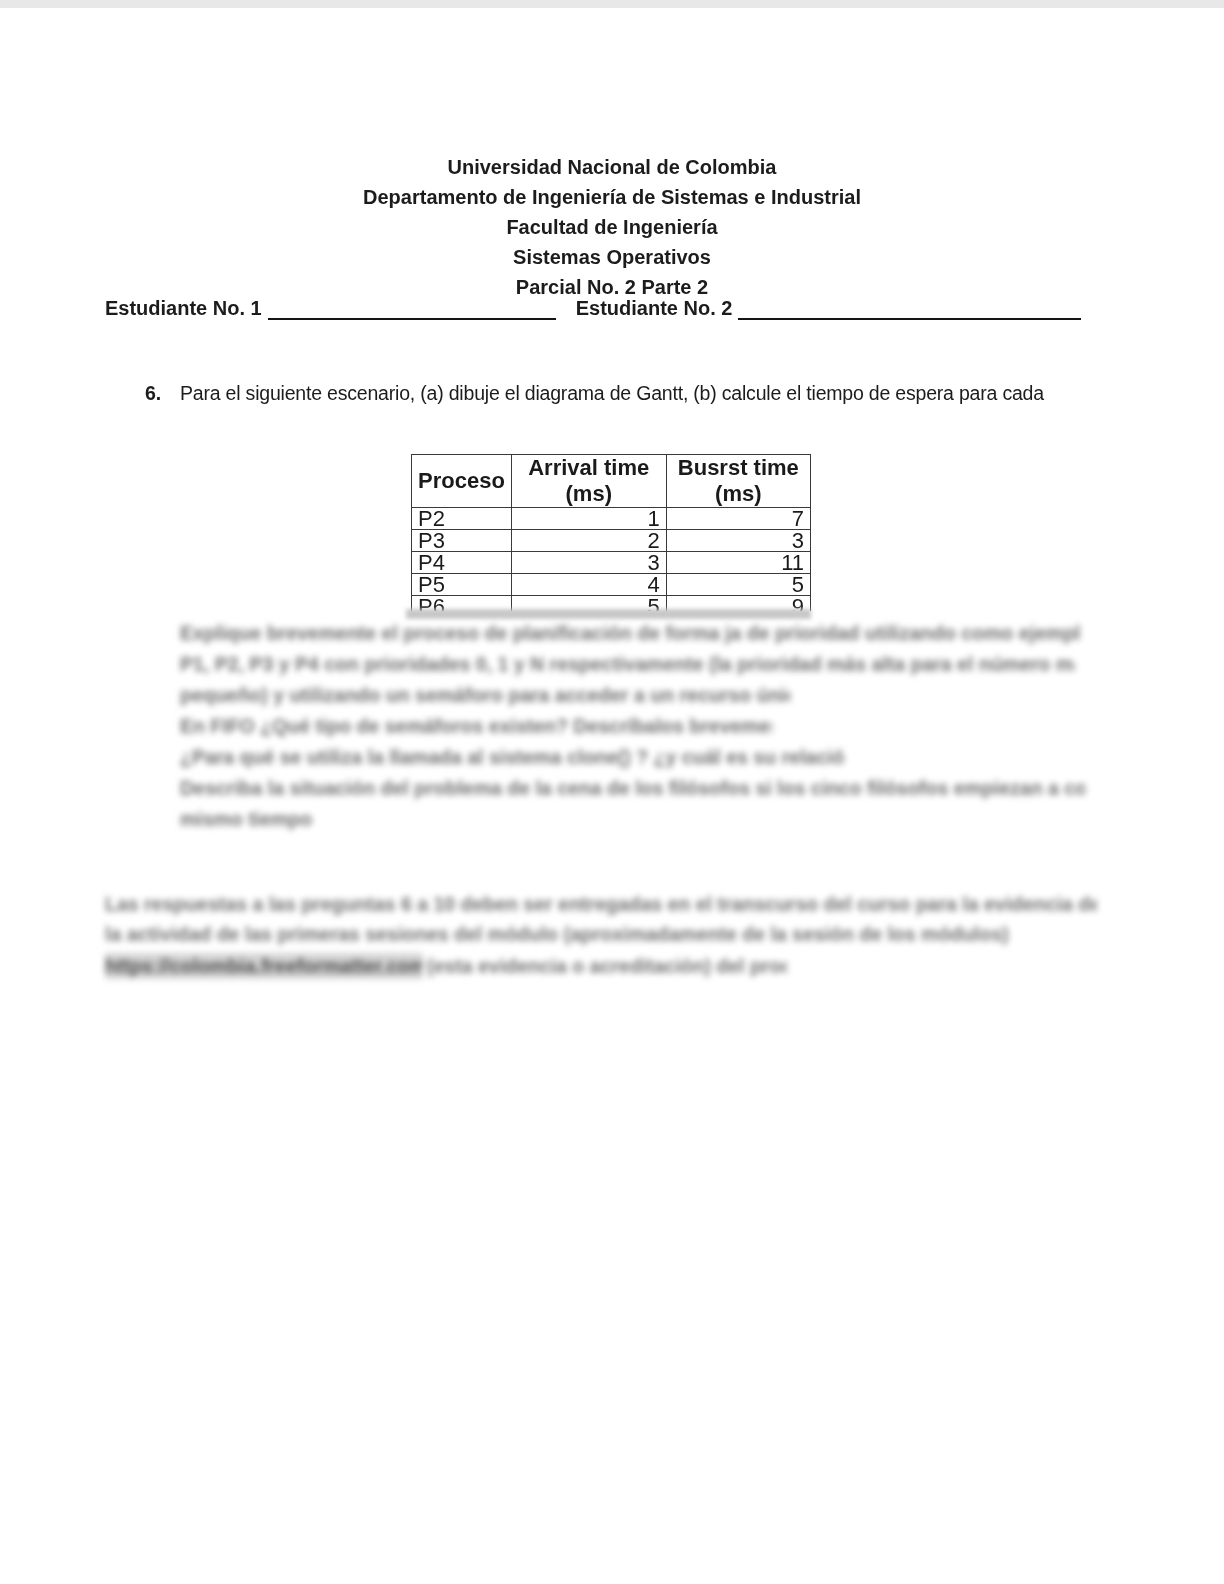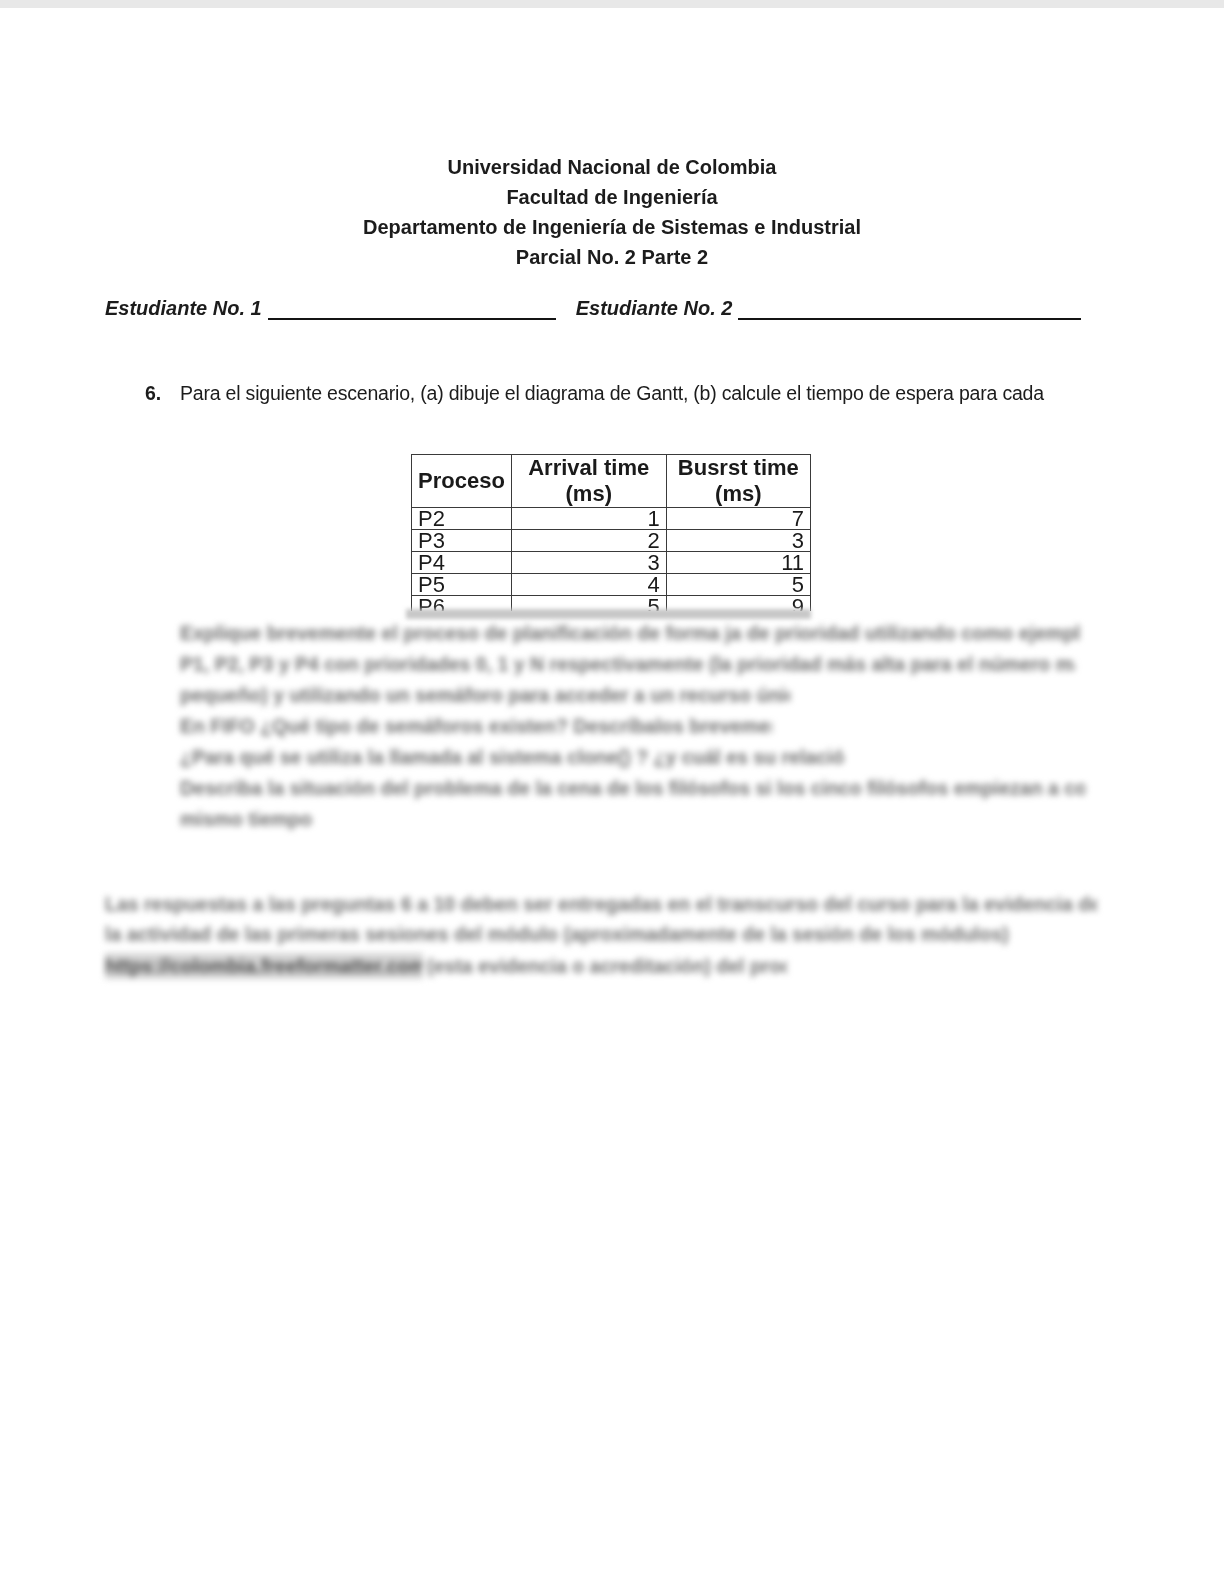--- a/index.html
+++ b/index.html
@@ -8,21 +8,21 @@
     background:#ffffff; overflow:hidden;
     font-family:"Liberation Sans", sans-serif; color:#1c1c1c;
   }
 
   
   .hdr { position:absolute; top:144px; left:0; width:1224px; text-align:center;
          font-weight:bold; font-size:20px; line-height:30px; }
 
   
   .student { position:absolute; top:288px; left:105px; width:976px;
-             display:flex; align-items:flex-end; font-weight:bold; font-size:20px; line-height:24px;font-style:italic; }
+             display:flex; align-items:flex-end; font-weight:bold; font-size:20px; line-height:24px; }
   .student .lbl { white-space:nowrap; }
   .fill-line { display:inline-block; border-bottom:2.5px solid #141414; height:21px; }
   .line1 { width:288px; margin-left:6px; }
   .lbl2  { margin-left:20px; }
   .line2 { flex:1; margin-left:6px; }
 
   
   .q6 { position:absolute; top:371px; left:145px; width:950px;
         font-size:19.5px; line-height:29px; letter-spacing:-0.2px; }
   .q6 .num { position:absolute; left:0; top:0; font-weight:bold; }
@@ -56,22 +56,23 @@
   .frest { display:inline-block; width:360px; height:26px; line-height:26px;
            overflow:hidden; vertical-align:middle; margin-left:4px; }
 </style>
 </head>
 <body>
 
 <div class="page">
 
   <div class="hdr">
     <div>Universidad Nacional de Colombia</div>
+    <div>Departamento de Ingeniería de Sistemas e Industrial</div>
     <div>Facultad de Ingeniería</div>
-    <div>Departamento de Ingeniería de Sistemas e Industrial</div>
+    <div>Sistemas Operativos</div>
     <div>Parcial No. 2 Parte 2</div>
   </div>
 
   <div class="student">
     <span class="lbl">Estudiante No. 1</span>
     <span class="fill-line line1"></span>
     <span class="lbl lbl2">Estudiante No. 2</span>
     <span class="fill-line line2"></span>
   </div>
 

